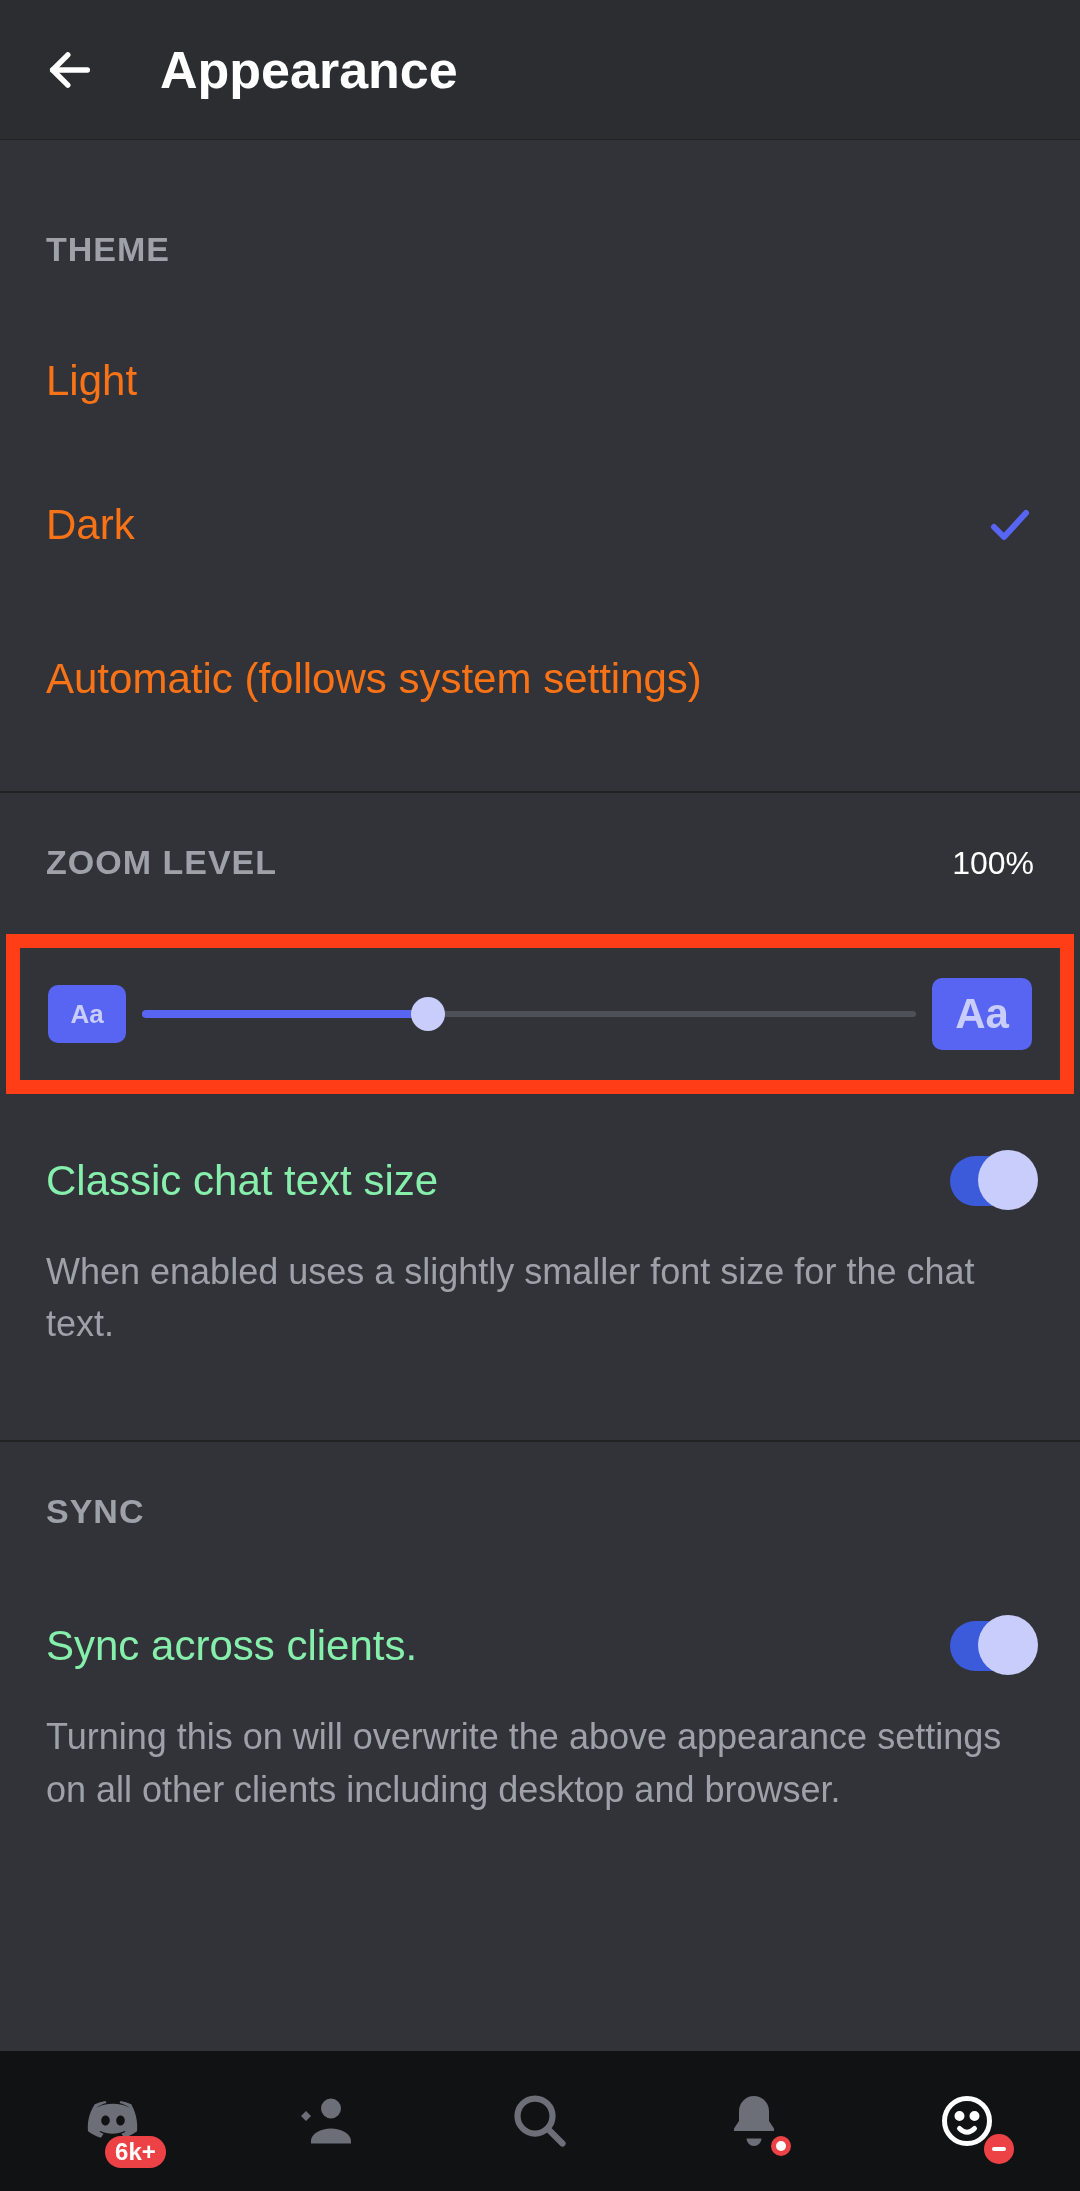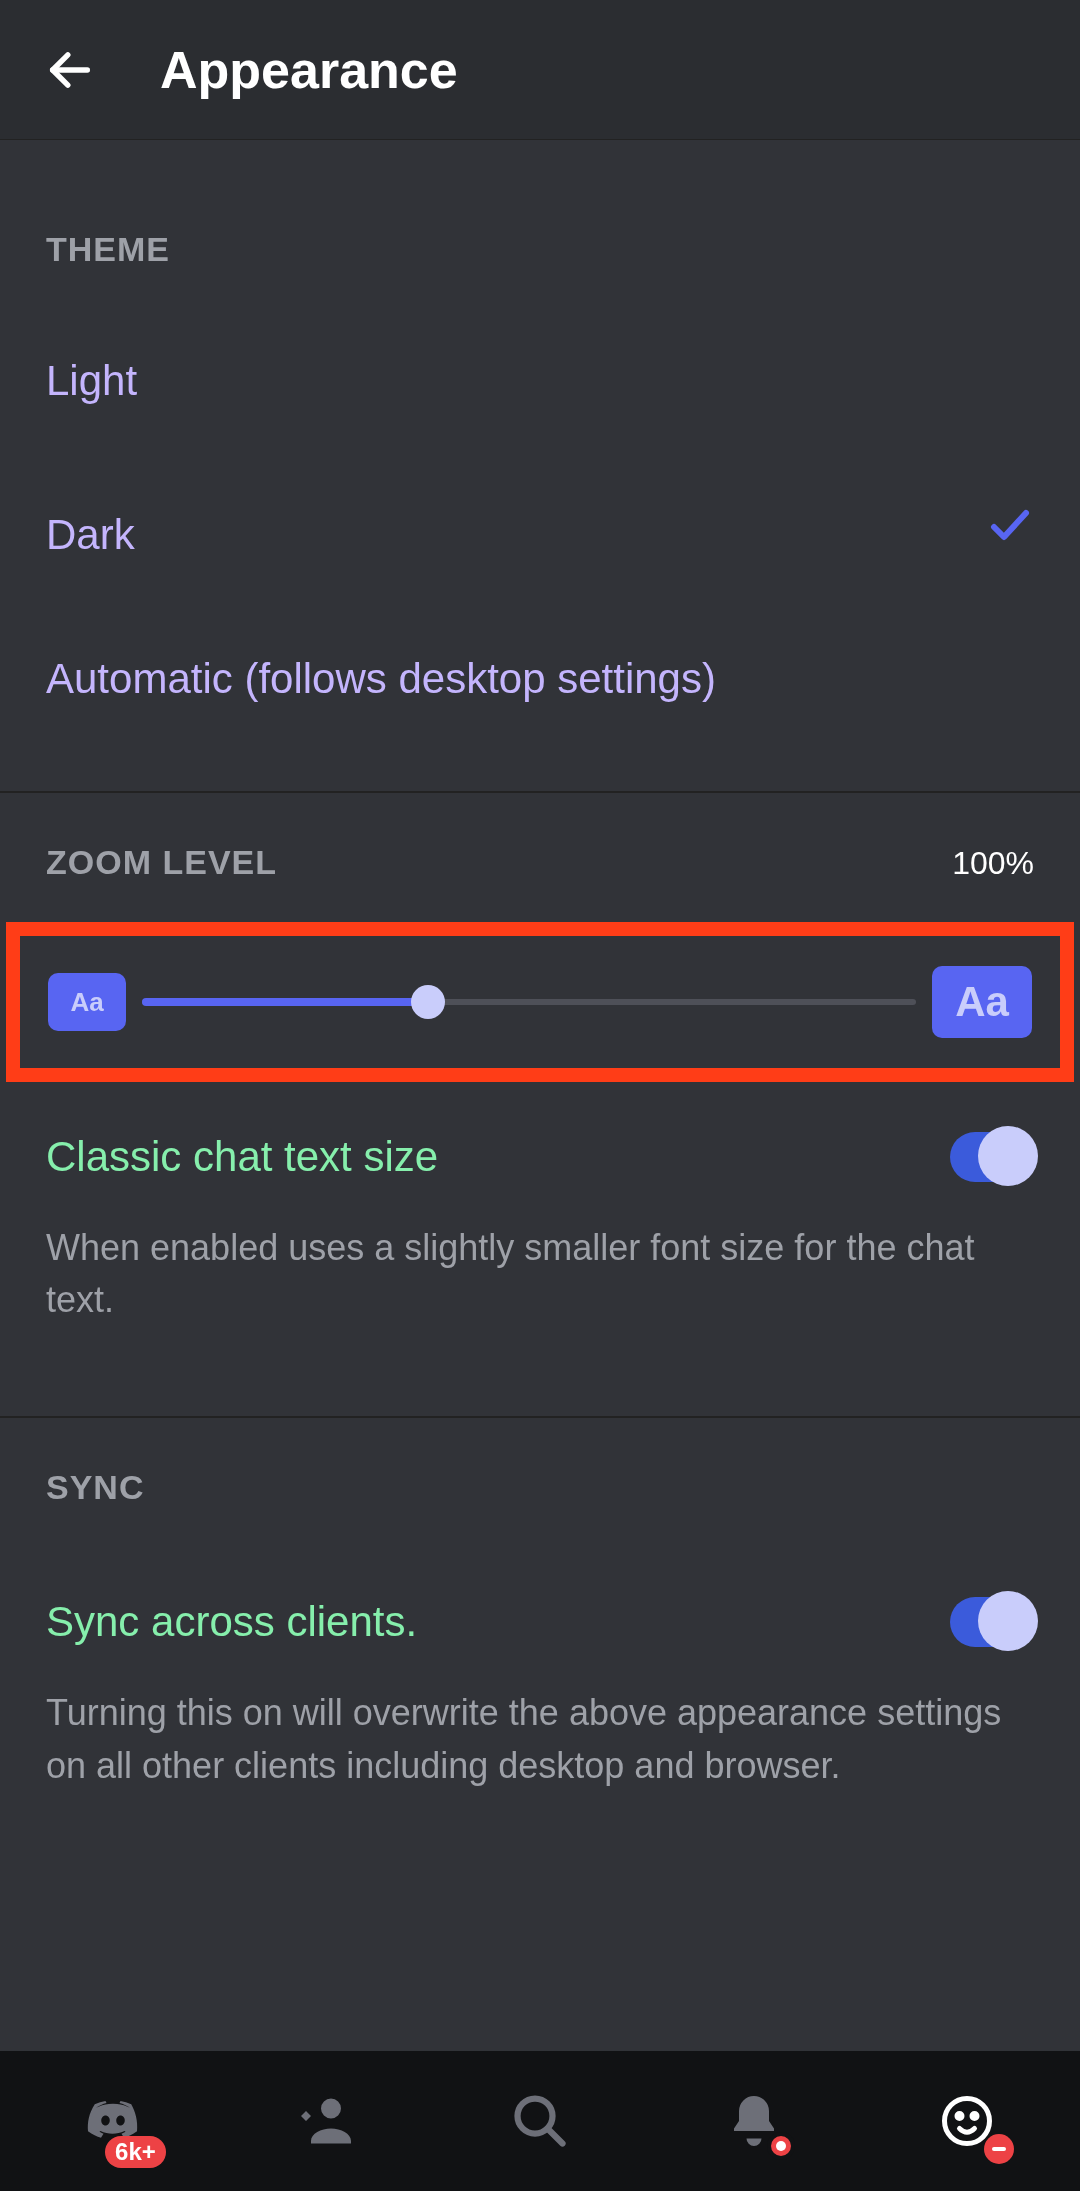--- a/index.html
+++ b/index.html
@@ -5,24 +5,24 @@
   * { box-sizing: border-box; margin: 0; padding: 0; }
   html, body { width: 1080px; height: 2191px; background: #000; font-family: -apple-system, BlinkMacSystemFont, "Segoe UI", Helvetica, Arial, sans-serif; color: #fff; overflow: hidden; }
   .screen { width: 1080px; height: 2191px; display: flex; flex-direction: column; background: #000; border-radius: 28px; }
   .header { background: #2b2d31; height: 140px; display: flex; align-items: center; padding: 0 40px; border-bottom: 1px solid #222; }
   .back-btn { width: 60px; height: 60px; display: flex; align-items: center; justify-content: center; cursor: pointer; }
   .header-title { font-size: 52px; font-weight: 700; color: #fff; margin-left: 60px; }
   .content { flex: 1; background: #313338; overflow: hidden; }
   .section-header { font-size: 34px; font-weight: 700; letter-spacing: 1px; color: #9ea1a8; padding: 90px 46px 40px 46px; text-transform: uppercase; }
   .section-header.with-value { display: flex; justify-content: space-between; align-items: baseline; padding-top: 50px; padding-bottom: 40px; }
   .section-header .zoom-val { color: #fff; font-size: 32px; font-weight: 400; letter-spacing: 0; }
-  .option-row { display: flex; justify-content: space-between; align-items: flex-end; padding: 48px 46px; font-size: 42px; color: #c4b5fd; cursor: pointer; }
+  .option-row { display: flex; justify-content: space-between; align-items: flex-start; padding: 48px 46px; font-size: 42px; color: #f97316; cursor: pointer; }
   .check-icon svg { width: 48px; height: 48px; }
   .divider { height: 2px; background: #222; margin-top: 40px; }
-  .highlight-box { border: 14px solid #ff3d17; margin: 0 6px; padding: 30px 28px; display: flex; align-items: center; gap: 16px; }
+  .highlight-box { border: 14px solid #ff3d17; margin: 12px 6px; padding: 30px 28px; display: flex; align-items: center; gap: 16px; }
   .aa-small, .aa-large { background: #5865f2; color: #c9cdfb; border-radius: 10px; display: flex; align-items: center; justify-content: center; font-weight: 600; }
   .aa-small { width: 78px; height: 58px; font-size: 26px; }
   .aa-large { width: 100px; height: 72px; font-size: 42px; }
   .slider-wrap { flex: 1; position: relative; height: 40px; display: flex; align-items: center; }
   .slider-track-bg { position: absolute; left: 0; right: 0; height: 6px; background: #4e5058; border-radius: 3px; }
   .slider-track-fill { position: absolute; left: 0; width: 37%; height: 8px; background: #5865f2; border-radius: 4px; }
   .slider-thumb { position: absolute; left: 37%; transform: translateX(-50%); width: 34px; height: 34px; background: #c9cdfb; border-radius: 50%; }
   .setting-row { display: flex; justify-content: space-between; align-items: center; padding: 50px 46px 10px 46px; }
   .setting-label { font-size: 42px; color: #86efac; }
   .setting-desc { font-size: 36px; color: #9ea1a8; line-height: 1.45; padding: 30px 46px 50px 46px; }
@@ -61,21 +61,21 @@
     </div>
     <div class="option-row">
       <span>Dark</span>
       <span class="check-icon">
         <svg viewBox="0 0 24 24" fill="none" stroke="#5865f2" stroke-width="3" stroke-linecap="round" stroke-linejoin="round">
             <polyline points="4 13 9 18 20 6"></polyline>
           </svg>
       </span>
     </div>
     <div class="option-row">
-      <span>Automatic (follows desktop settings)</span>
+      <span>Automatic (follows system settings)</span>
     </div>
 
     <div class="divider"></div>
 
     <div class="section-header with-value">
       <span>ZOOM LEVEL</span>
       <span class="zoom-val">100%</span>
     </div>
 
     <div class="highlight-box">

